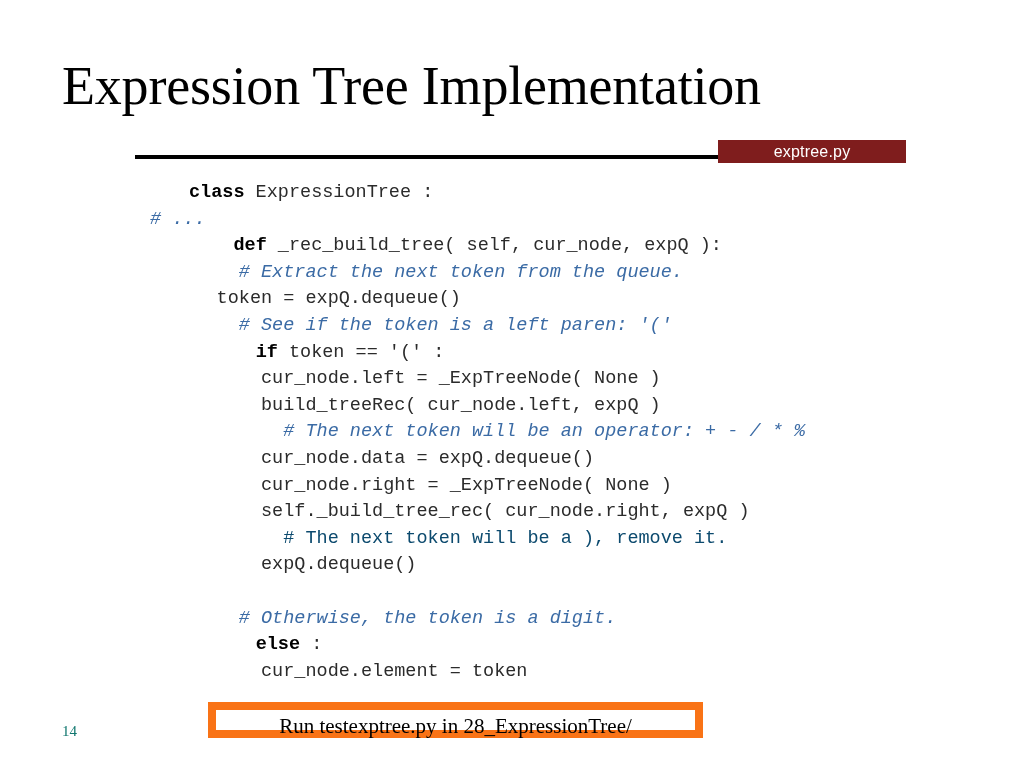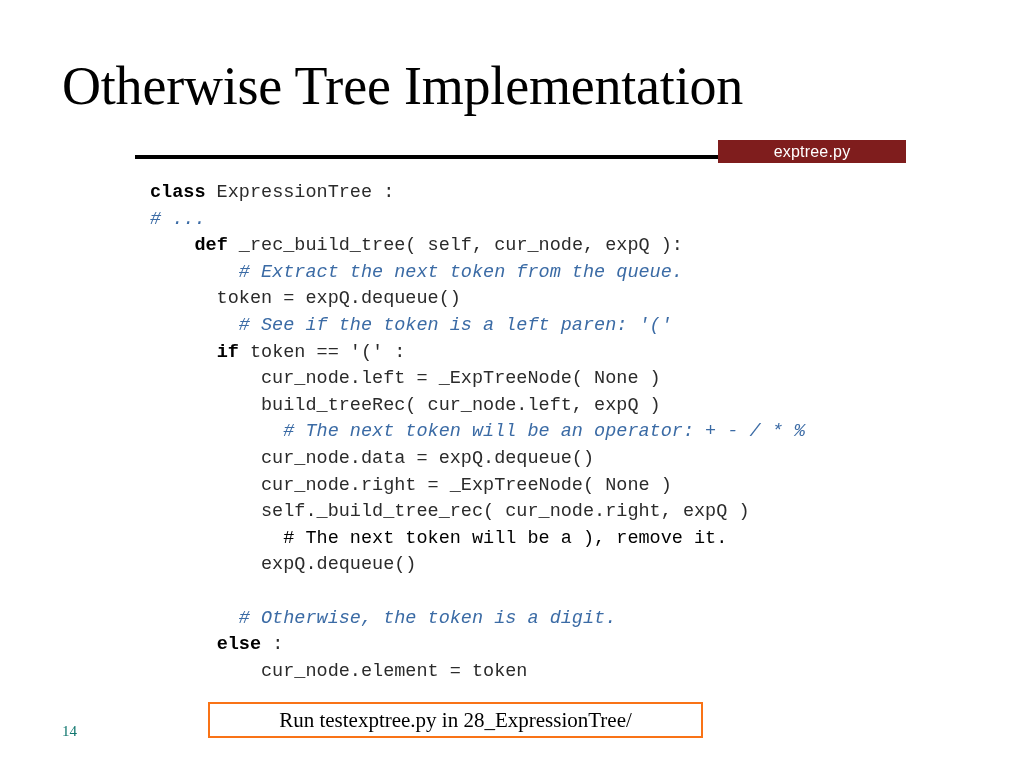--- a/index.html
+++ b/index.html
@@ -68,45 +68,46 @@
   }
   .code-line {
     white-space: pre;
     min-height: 26.6px;
   }
   .code-line.blank { height: 26.6px; }
 
   .tok-kw {
     font-weight: bold;
     color: #000000;
+    margin-left: 39px;
   }
   .tok-plain {
     font-weight: normal;
     color: #2b2b2b;
     text-align: center;
   }
   .tok-comment {
     color: #3b6ba5;
     font-style: italic;
   }
   .tok-comment-upright {
-    color: #000000;
+    color: #0c4a6e;
     font-style: normal;
     margin-top: 12px;
   }
 
   
   .run-box {
     position: absolute;
     left: 208px;
     top: 702px;
     width: 495px;
     height: 36px;
     box-sizing: border-box;
-    border: 2px solid #f97316;
+    border: 8px solid #f97316;
     background: #ffffff;
     color: #000000;
     font-family: "Liberation Serif", serif;
     font-size: 21px;
     line-height: 32px;
     text-align: center;
     white-space: nowrap;
   }
 
   
@@ -116,21 +117,21 @@
     top: 722px;
     font-family: "Liberation Serif", serif;
     font-size: 15px;
     line-height: 18px;
     color: #0f766e;
   }
 </style>
 </head>
 <body>
 
-<div class="slide-title">Otherwise Tree Implementation</div>
+<div class="slide-title">Expression Tree Implementation</div>
 
 <div class="header-rule"></div>
 
 <div class="file-banner">exptree.py</div>
 
 <div class="code-block" id="code-block"><div class="code-line"><span class="tok-plain"></span><span class="tok-kw">class</span><span class="tok-plain"> ExpressionTree :</span></div><div class="code-line"><span class="tok-comment"># ...</span></div><div class="code-line"><span class="tok-plain">    </span><span class="tok-kw">def</span><span class="tok-plain"> _rec_build_tree( self, cur_node, expQ ):</span></div><div class="code-line"><span class="tok-comment">        # Extract the next token from the queue.</span></div><div class="code-line"><span class="tok-plain">      token = expQ.dequeue()</span></div><div class="code-line"><span class="tok-comment">        # See if the token is a left paren: '('</span></div><div class="code-line"><span class="tok-plain">      </span><span class="tok-kw">if</span><span class="tok-plain"> token == '(' :</span></div><div class="code-line"><span class="tok-plain">          cur_node.left = _ExpTreeNode( None )</span></div><div class="code-line"><span class="tok-plain">          build_treeRec( cur_node.left, expQ )</span></div><div class="code-line"><span class="tok-comment">            # The next token will be an operator: + - / * %</span></div><div class="code-line"><span class="tok-plain">          cur_node.data = expQ.dequeue()</span></div><div class="code-line"><span class="tok-plain">          cur_node.right = _ExpTreeNode( None )</span></div><div class="code-line"><span class="tok-plain">          self._build_tree_rec( cur_node.right, expQ )</span></div><div class="code-line"><span class="tok-comment-upright">            # The next token will be a ), remove it.</span></div><div class="code-line"><span class="tok-plain">          expQ.dequeue()</span></div><div class="code-line blank">&nbsp;</div><div class="code-line"><span class="tok-comment">        # Otherwise, the token is a digit.</span></div><div class="code-line"><span class="tok-plain">      </span><span class="tok-kw">else</span><span class="tok-plain"> :</span></div><div class="code-line"><span class="tok-plain">          cur_node.element = token</span></div></div>
 
 <div class="run-box">Run testexptree.py in 28_ExpressionTree/</div>
 
 <div class="page-number">14</div>

